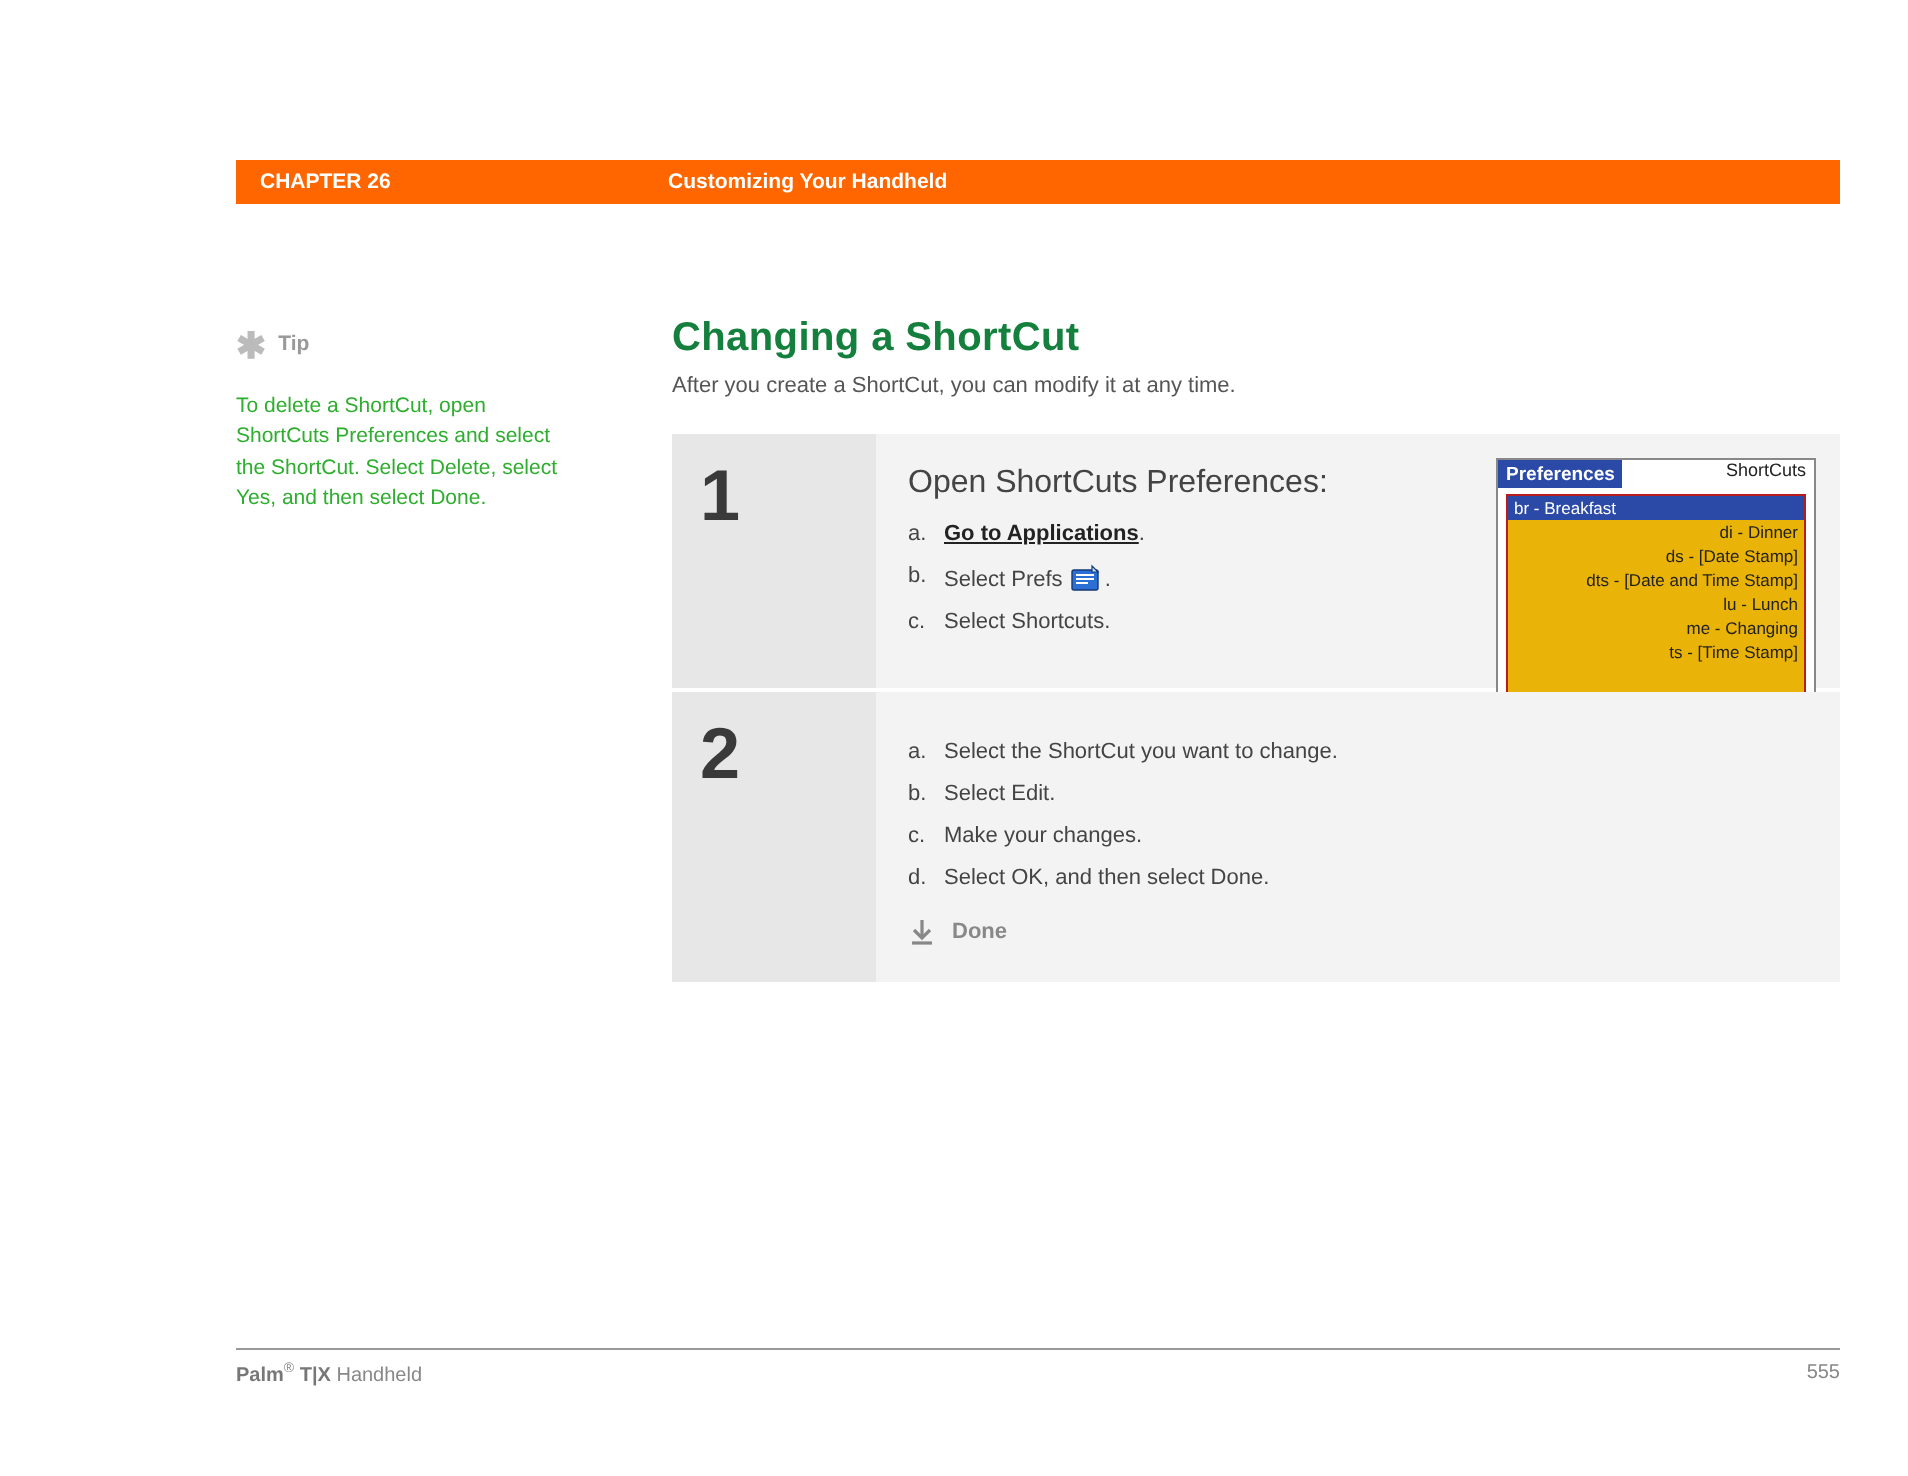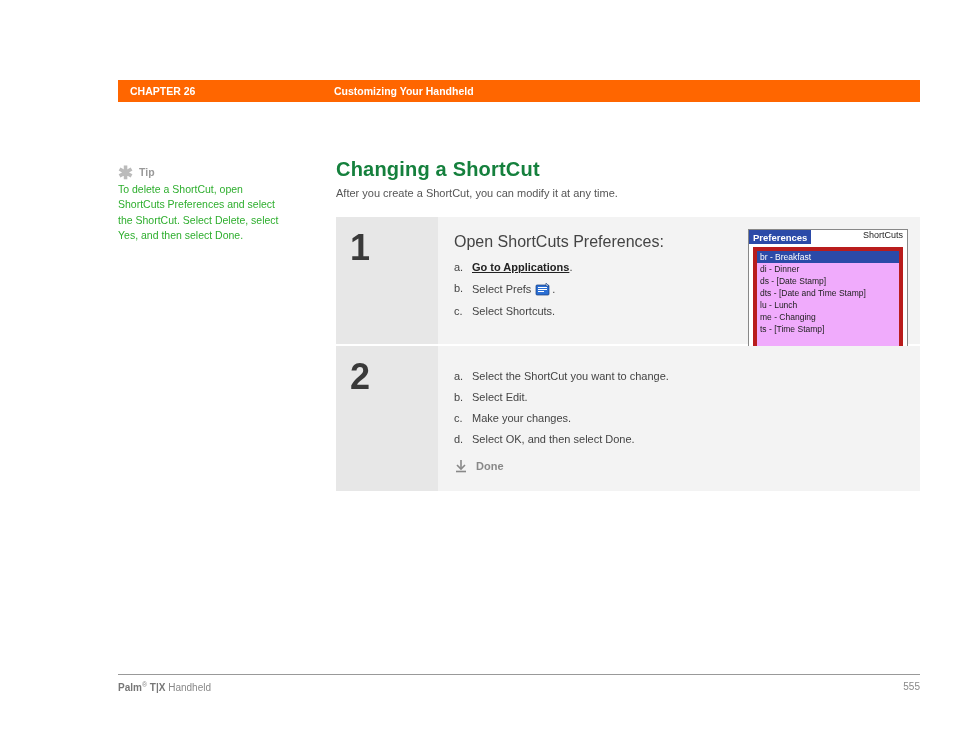--- a/index.html
+++ b/index.html
@@ -38,21 +38,21 @@
   .tip-block {
     position: absolute;
     left: 118px;
     top: 165px;
     width: 165px;
     font-size: 10.5px;
     line-height: 1.45;
   }
   .tip-asterisk { color: #bbb; font-size: 18px; font-weight: bold; float: left; margin-right: 6px; line-height: 0.6; margin-top: 3px;}
   .tip-heading { color: #999; font-weight: bold; }
-  .tip-body { color: #2eae2e; margin-top: 2px; }
+  .tip-body { color: #2eae2e; margin-top: 16px; }
 
   .main-col {
     position: absolute;
     left: 336px;
     top: 158px;
     width: 584px;
   }
   .section-title { font-size: 20px; font-weight: bold; color: #15803d; letter-spacing: 0.2px; }
   .section-intro { font-size: 11px; color: #555; margin-top: 6px; }
 
@@ -100,26 +100,26 @@
     border: 1px solid #888;
     font-family: Tahoma, Arial, sans-serif;
     font-size: 9px;
     color: #222;
   }
   .palm-title { display: flex; height: 14px; align-items: flex-start; }
   .palm-title-left { background: #2b4aa8; color: #fff; font-weight: bold; padding: 0 4px; height: 100%; display: flex; align-items: center; font-size: 9.5px;}
   .palm-title-right { margin-left: auto; padding-right: 4px; font-size: 9px; color: #222; }
   .palm-listbox {
     margin: 3px 4px 0 4px;
-    border: 4px solid #b91c1c;
+    border: 1px solid #b91c1c;
     height: 110px;
-    background: #f0abfc;
+    background: #eab308;
   }
   .palm-list-selected { background: #2b4aa8; color: #fff; padding: 0 3px; line-height: 12px; height: 12px; font-size: 8.5px;}
-  .palm-list-item { padding: 0 3px; line-height: 12px; font-size: 8.5px; color:#222;}
+  .palm-list-item { padding: 0 3px; line-height: 12px; font-size: 8.5px; color:#222;text-align:right;}
   .palm-btnrow { display: flex; gap: 3px; padding: 3px 4px 0 4px; }
   .palm-btn {
     border: 1px solid #333;
     border-radius: 7px;
     padding: 0 7px;
     height: 12px;
     line-height: 11px;
     font-size: 8.5px;
     background: #fff;
   }

